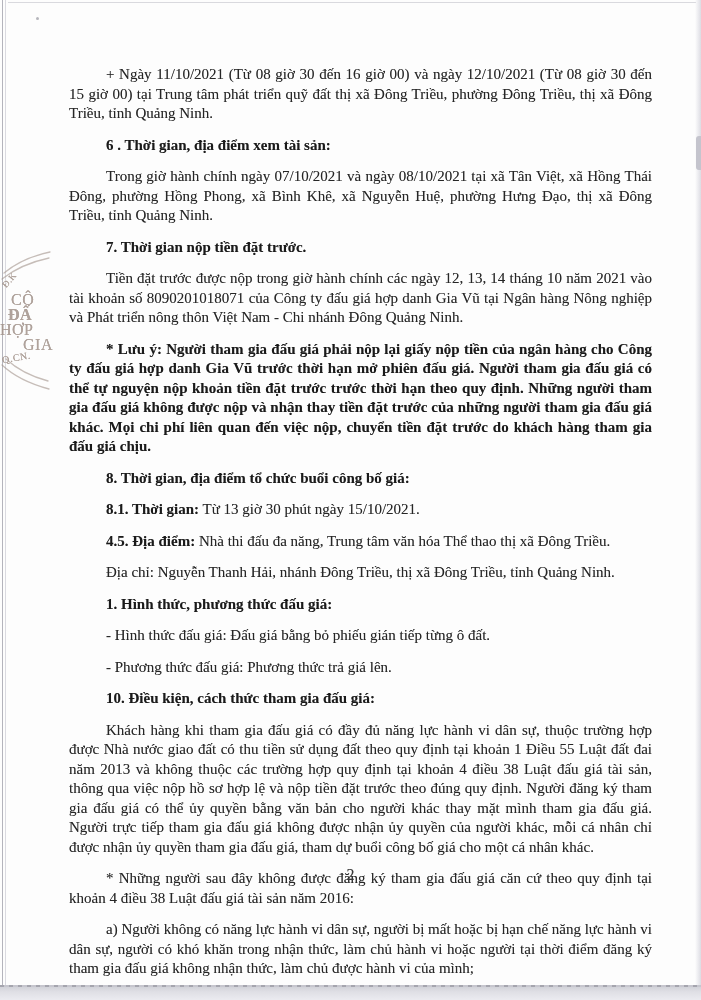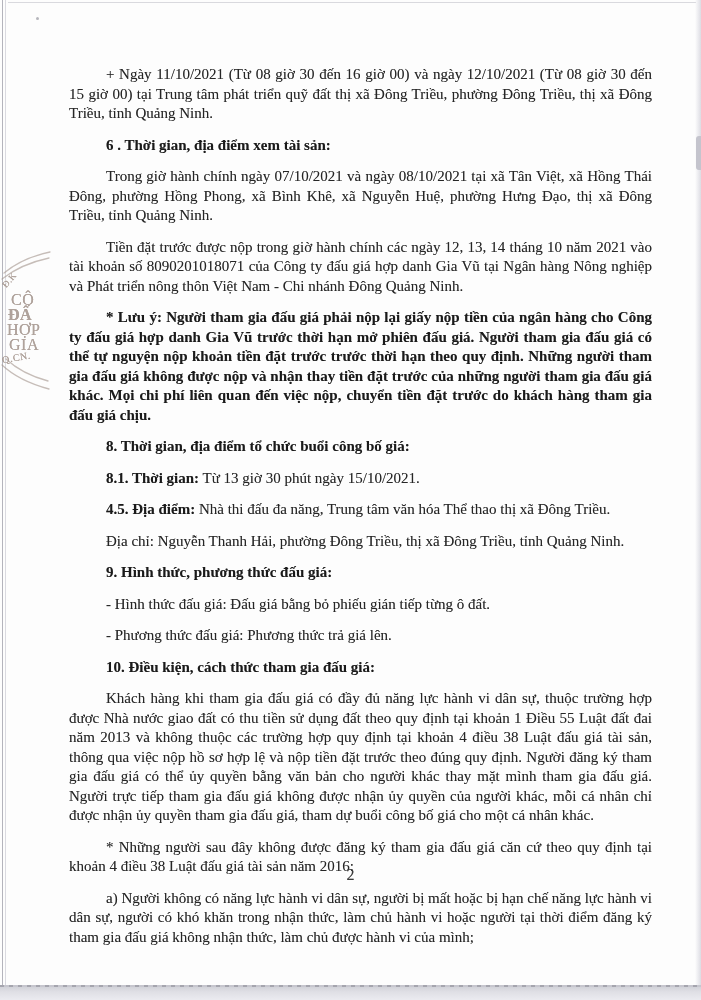--- a/index.html
+++ b/index.html
@@ -31,22 +31,22 @@
       linear-gradient(180deg,#cccdd4 0%, #dfdfe5 45%, #ebebf0 100%);}
   .scan-speck{position:absolute;left:36px;top:17px;width:3px;height:3px;background:#b6b6bc;border-radius:50%;}
   
   .stamp{position:absolute;left:0;top:248px;width:70px;height:150px;color:var(--stamp);pointer-events:none;}
   .stamp svg{position:absolute;left:0;top:0;}
   .frag{position:absolute;font-size:16px;letter-spacing:.5px;opacity:.85;white-space:nowrap;
         text-shadow:0 0 .6px currentColor;}
   .f-dk  {left:1px; top:27px; font-size:9px; transform:rotate(-50deg);}
   .f-co  {left:11px;top:43px;}
   .f-da  {left:8px; top:58px;font-weight:bold;}
-  .f-hop {left:7px; top:73px;}
-  .f-gia {left:9px; top:88px;}
+  .f-hop {left:0; top:73px;}
+  .f-gia {left:23px; top:88px;}
   .f-qcn {left:2px; top:104px;font-size:10px;transform:rotate(-10deg);}
   
   .doc{
     position:absolute;left:57px;top:53px;width:607px;
     color:var(--ink);
     font-size:15px;line-height:19.5px;
     text-align:justify;
     text-shadow:0 0 .5px rgba(40,40,40,.35);
   }
   .doc p{margin:12px;text-indent:37px;}
@@ -83,27 +83,28 @@
   <span class="frag f-da">ĐẤ</span>
   <span class="frag f-hop">HỢP</span>
   <span class="frag f-gia">GIA</span>
   <span class="frag f-qcn">Q.CN.</span>
 </div>
 
 <div class="doc">
     <p><span>+ Ngày 11/10/2021 (Từ 08 giờ 30 đến 16 giờ 00) và ngày 12/10/2021 (Từ 08 giờ 30 đến 15 giờ 00) tại Trung tâm phát triển quỹ đất thị xã Đông Triều, phường Đông Triều, thị xã Đông Triều, tỉnh Quảng Ninh.</span></p>
     <p class="heading"><span class="b">6 . Thời gian, địa điểm xem tài sản:</span></p>
     <p><span>Trong giờ hành chính ngày 07/10/2021 và ngày 08/10/2021 tại xã Tân Việt, xã Hồng Thái Đông, phường Hồng Phong, xã Bình Khê, xã Nguyễn Huệ, phường Hưng Đạo, thị xã Đông Triều, tỉnh Quảng Ninh.</span></p>
+    <p class="heading"><span class="b">7. Thời gian nộp tiền đặt trước.</span></p>
     <p><span>Tiền đặt trước được nộp trong giờ hành chính các ngày 12, 13, 14 tháng 10 năm 2021 vào tài khoản số 8090201018071 của Công ty đấu giá hợp danh Gia Vũ tại Ngân hàng Nông nghiệp và Phát triển nông thôn Việt Nam - Chi nhánh Đông Quảng Ninh.</span></p>
     <p><span class="b">* Lưu ý: Người tham gia đấu giá phải nộp lại giấy nộp tiền của ngân hàng cho Công ty đấu giá hợp danh Gia Vũ trước thời hạn mở phiên đấu giá. Người tham gia đấu giá có thể tự nguyện nộp khoản tiền đặt trước trước thời hạn theo quy định. Những người tham gia đấu giá không được nộp và nhận thay tiền đặt trước của những người tham gia đấu giá khác. Mọi chi phí liên quan đến việc nộp, chuyển tiền đặt trước do khách hàng tham gia đấu giá chịu.</span></p>
     <p class="heading"><span class="b">8. Thời gian, địa điểm tổ chức buổi công bố giá:</span></p>
     <p><span class="b">8.1. Thời gian:</span><span> Từ 13 giờ 30 phút ngày 15/10/2021.</span></p>
     <p><span class="b">4.5. Địa điểm:</span><span> Nhà thi đấu đa năng, Trung tâm văn hóa Thể thao thị xã Đông Triều.</span></p>
-    <p><span>Địa chỉ: Nguyễn Thanh Hải, phường Đông Triều, thị xã Đông Triều, tỉnh Quảng Ninh.</span></p>
-    <p class="heading"><span class="b">9. Hình thức, phương thức đấu giá:</span></p>
+    <p><span>Địa chỉ: Nguyễn Thanh Hải, nhánh Đông Triều, thị xã Đông Triều, tỉnh Quảng Ninh.</span></p>
+    <p class="heading"><span class="b">1. Hình thức, phương thức đấu giá:</span></p>
     <p><span>- Hình thức đấu giá: Đấu giá bằng bỏ phiếu gián tiếp từng ô đất.</span></p>
     <p><span>- Phương thức đấu giá: Phương thức trả giá lên.</span></p>
     <p class="heading"><span class="b">10. Điều kiện, cách thức tham gia đấu giá:</span></p>
     <p><span>Khách hàng khi tham gia đấu giá có đầy đủ năng lực hành vi dân sự, thuộc trường hợp được Nhà nước giao đất có thu tiền sử dụng đất theo quy định tại khoản 1 Điều 55 Luật đất đai năm 2013 và không thuộc các trường hợp quy định tại khoản 4 điều 38 Luật đấu giá tài sản, thông qua việc nộp hồ sơ hợp lệ và nộp tiền đặt trước theo đúng quy định. Người đăng ký tham gia đấu giá có thể ủy quyền bằng văn bản cho người khác thay mặt mình tham gia đấu giá. Người trực tiếp tham gia đấu giá không được nhận ủy quyền của người khác, mỗi cá nhân chỉ được nhận ủy quyền tham gia đấu giá, tham dự buổi công bố giá cho một cá nhân khác.</span></p>
     <p><span>* Những người sau đây không được đăng ký tham gia đấu giá căn cứ theo quy định tại khoản 4 điều 38 Luật đấu giá tài sản năm 2016:</span></p>
     <p><span>a) Người không có năng lực hành vi dân sự, người bị mất hoặc bị hạn chế năng lực hành vi dân sự, người có khó khăn trong nhận thức, làm chủ hành vi hoặc người tại thời điểm đăng ký tham gia đấu giá không nhận thức, làm chủ được hành vi của mình;</span></p>
   </div>
 
 <div class="page-number">2</div>
 

